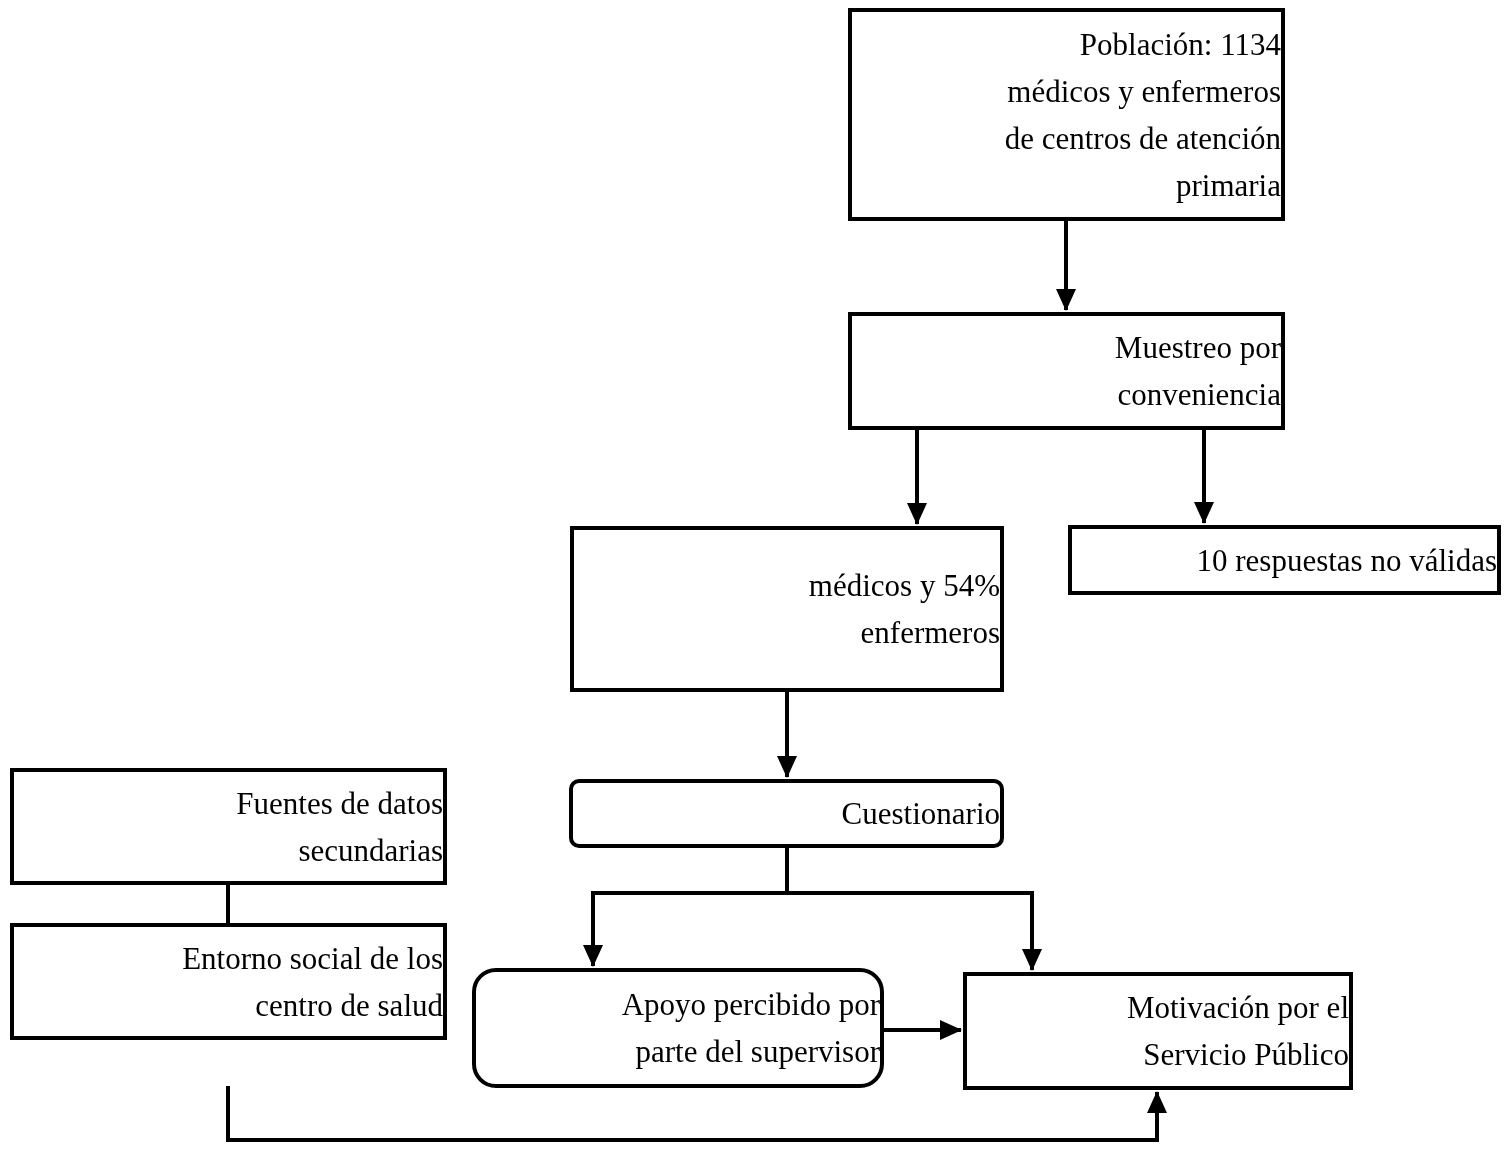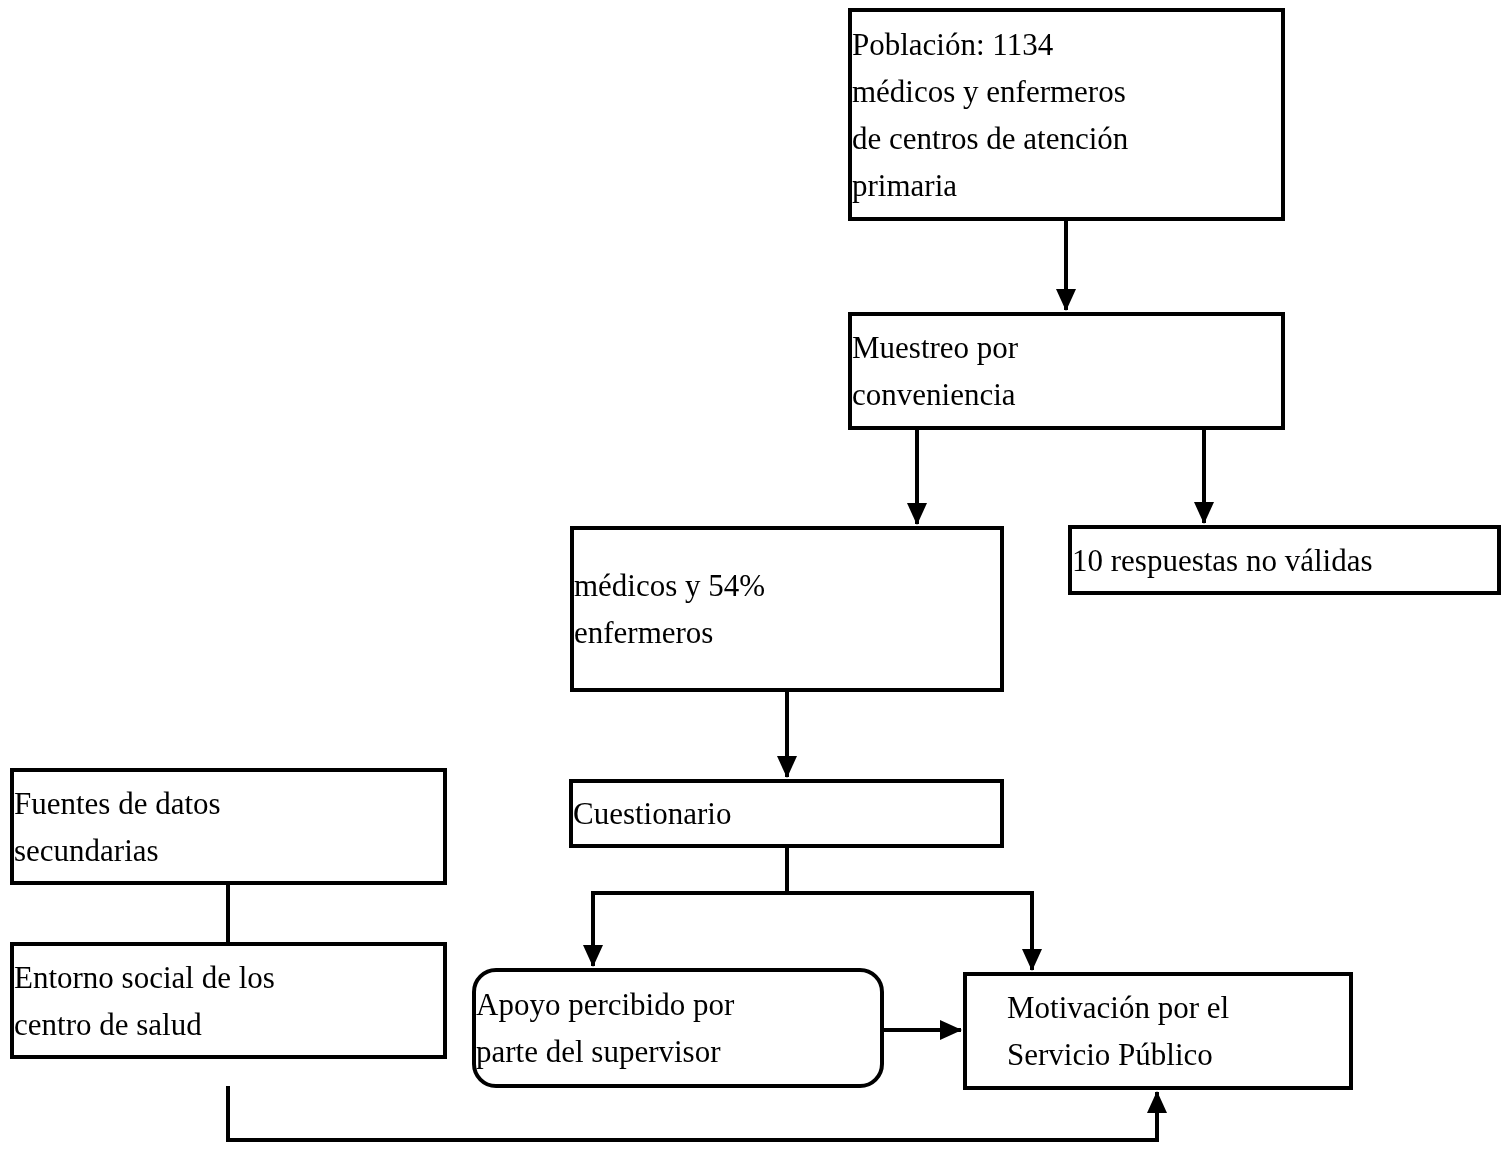--- a/index.html
+++ b/index.html
@@ -24,35 +24,35 @@
   }
   .box {
     position: absolute;
     box-sizing: border-box;
     border: 4px solid #000000;
     background: #ffffff;
     color: #000000;
     display: flex;
     flex-direction: column;
     justify-content: center;
-    align-items: flex-start;
+    align-items: flex-end;
     text-align: center;
     font-size: 31px;
     line-height: 47px;
     font-weight: 500;
   }
   .box span { display: block; white-space: nowrap; }
 
   #box-poblacion     { left: 848px;  top: 8px;    width: 437px; height: 213px; }
   #box-muestreo      { left: 848px;  top: 312px;  width: 437px; height: 118px; }
   #box-profesionales { left: 570px;  top: 526px;  width: 434px; height: 166px; }
   #box-respuestas    { left: 1068px; top: 525px;  width: 433px; height: 70px;  }
-  #box-cuestionario  { left: 569px;  top: 779px;  width: 435px; height: 69px;  }
+  #box-cuestionario  { left: 569px;  top: 779px;  width: 435px; height: 69px; border-radius: 10px;  }
   #box-fuentes       { left: 10px;   top: 768px;  width: 437px; height: 117px; }
-  #box-entorno       { left: 10px;   top: 942px;  width: 437px; height: 117px; }
+  #box-entorno       { left: 10px;   top: 923px;  width: 437px; height: 117px; }
   #box-apoyo         { left: 472px;  top: 968px;  width: 412px; height: 120px; border-radius: 24px; }
   #box-motivacion    { left: 963px;  top: 972px;  width: 390px; height: 118px; padding-left: 40px; }
 
   .connector {
     stroke: #000000;
     stroke-width: 4;
     fill: none;
   }
 </style>
 </head>

